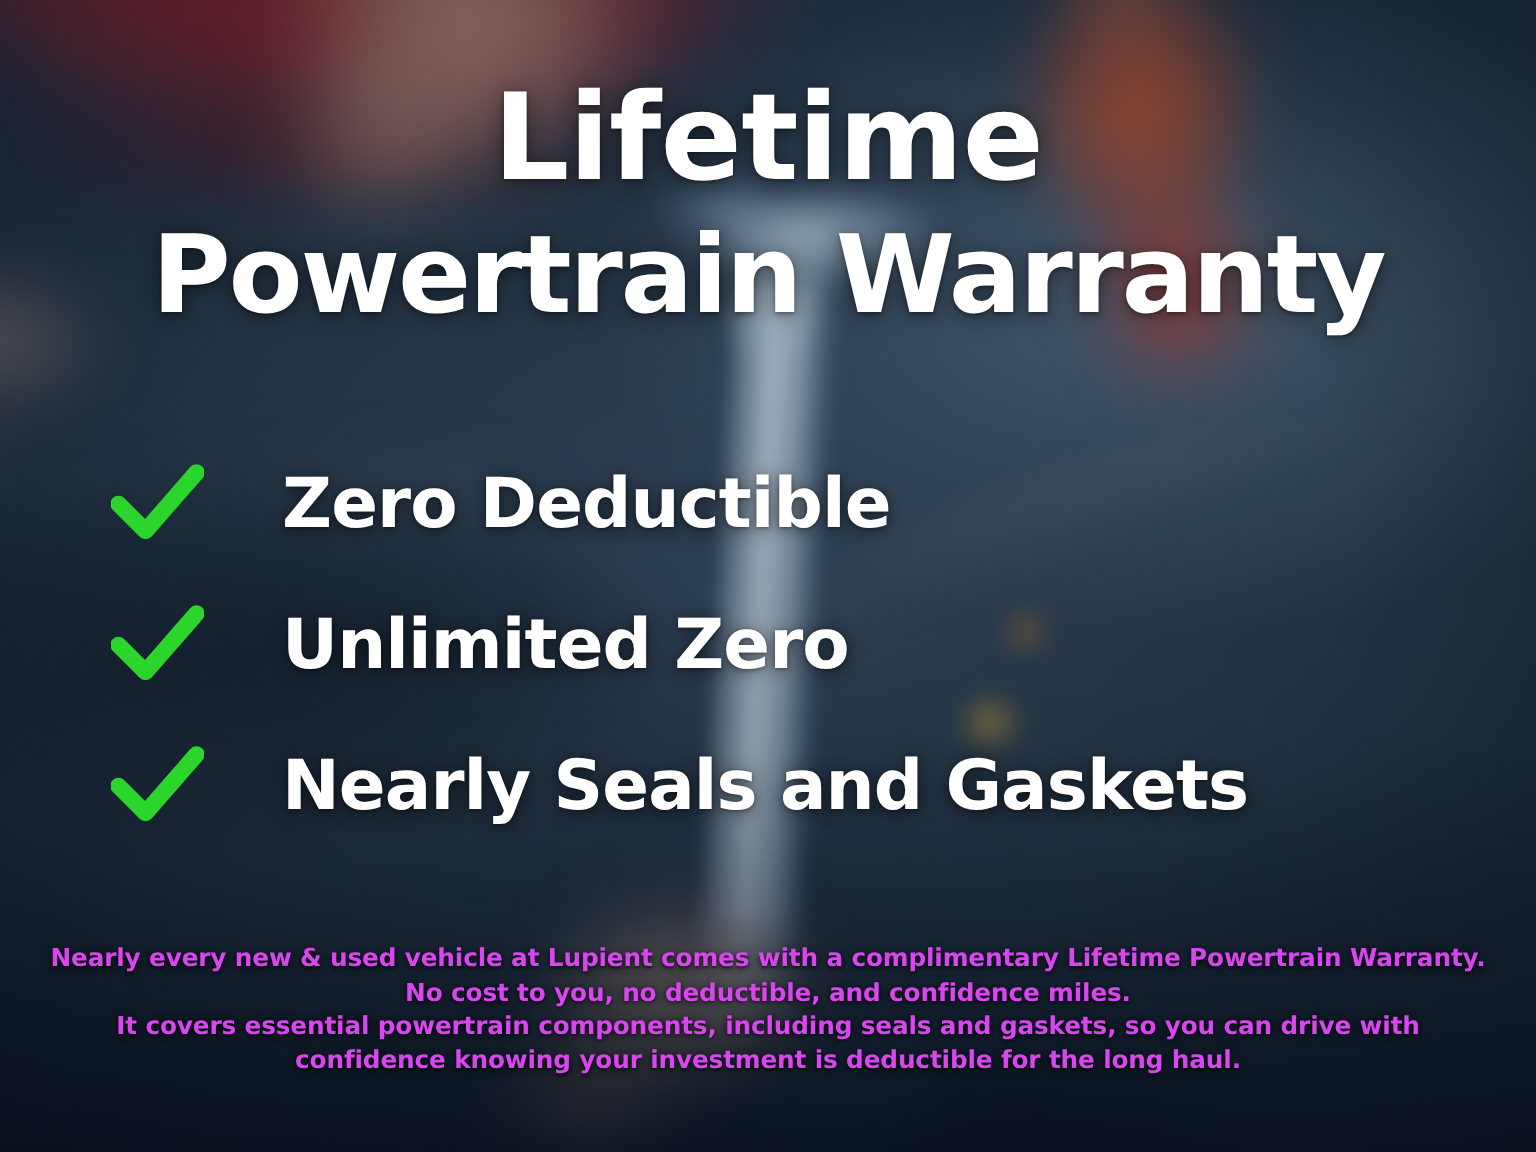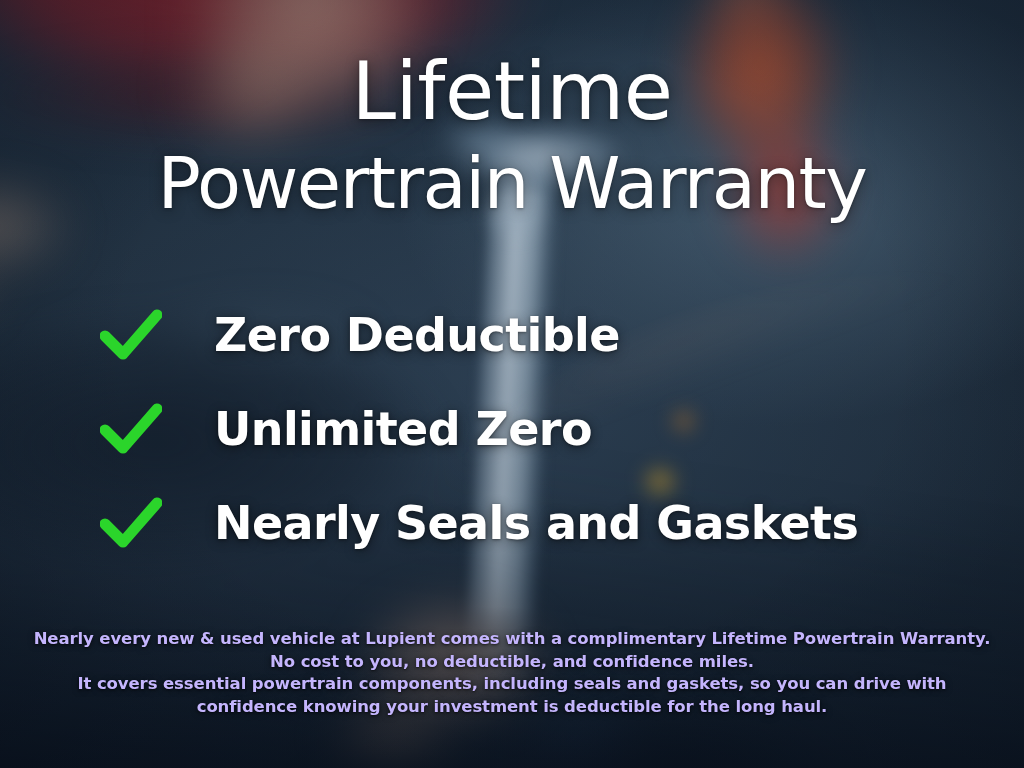--- a/index.html
+++ b/index.html
@@ -145,21 +145,21 @@
     position: absolute;
     inset: 0;
   }
 
   .headline {
     position: absolute;
     left: 0;
     right: 0;
     text-align: center;
     color: #ffffff;
-    font-weight: 400;
+    font-weight: 700;
     letter-spacing: -0.5px;
     text-shadow: 0 2px 14px rgba(0,0,0,0.42), 0 1px 3px rgba(0,0,0,0.35);
     white-space: nowrap;
   }
   #headline-1 {
     top: 52px;
     font-size: 80px;
     line-height: 1.0;
   }
   #headline-2 {
@@ -173,21 +173,21 @@
     position: absolute;
     left: 0;
     right: 0;
     top: 288px;
   }
   .bullet-row {
     position: relative;
     height: 94px;
     display: flex;
     align-items: center;
-    padding-left: 100px;
+    padding-left: 74px;
   }
   .check-icon {
     flex: 0 0 auto;
     width: 62px;
     height: 52px;
     margin-right: 52px;
     display: block;
   }
   .bullet-label {
     color: #ffffff;
@@ -197,21 +197,21 @@
     white-space: nowrap;
     text-shadow: 0 2px 12px rgba(0,0,0,0.45), 0 1px 3px rgba(0,0,0,0.4);
   }
 
   #footnote {
     position: absolute;
     left: 0;
     right: 0;
     top: 628px;
     text-align: center;
-    color: #c4b5fd;
+    color: #d946ef;
     font-size: 16.5px;
     font-weight: 700;
     line-height: 22.5px;
     letter-spacing: -0.1px;
     text-shadow: 0 1px 6px rgba(0,0,0,0.6), 0 1px 2px rgba(0,0,0,0.5);
     padding: 0 7px;
   }
   #footnote div { white-space: nowrap; }
 </style>
 </head>

